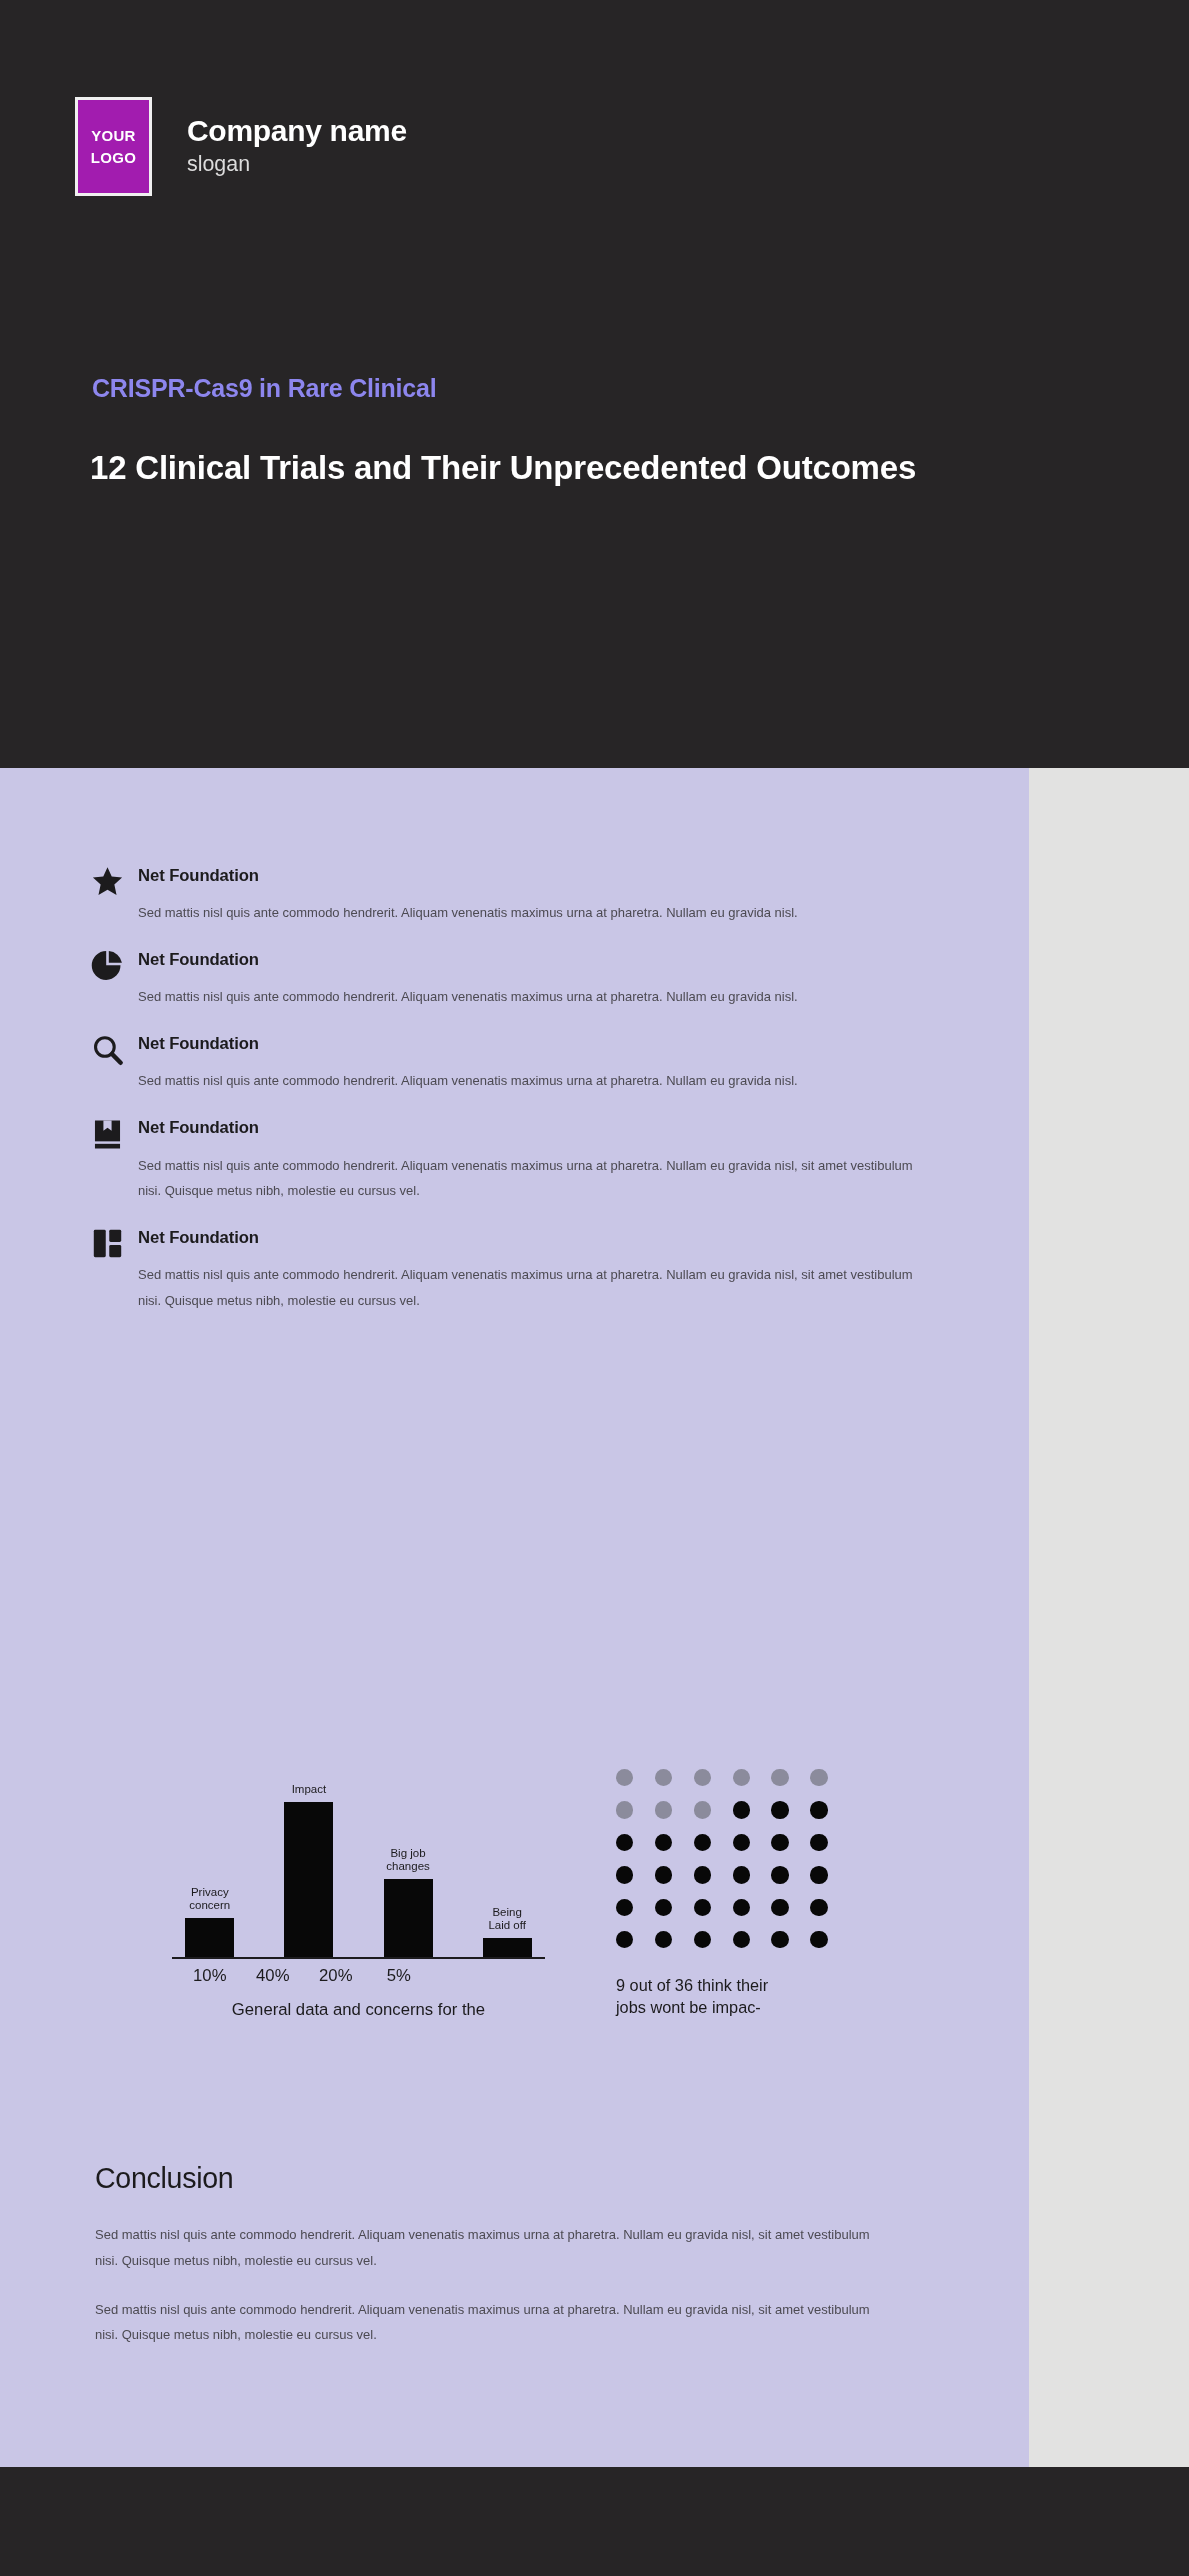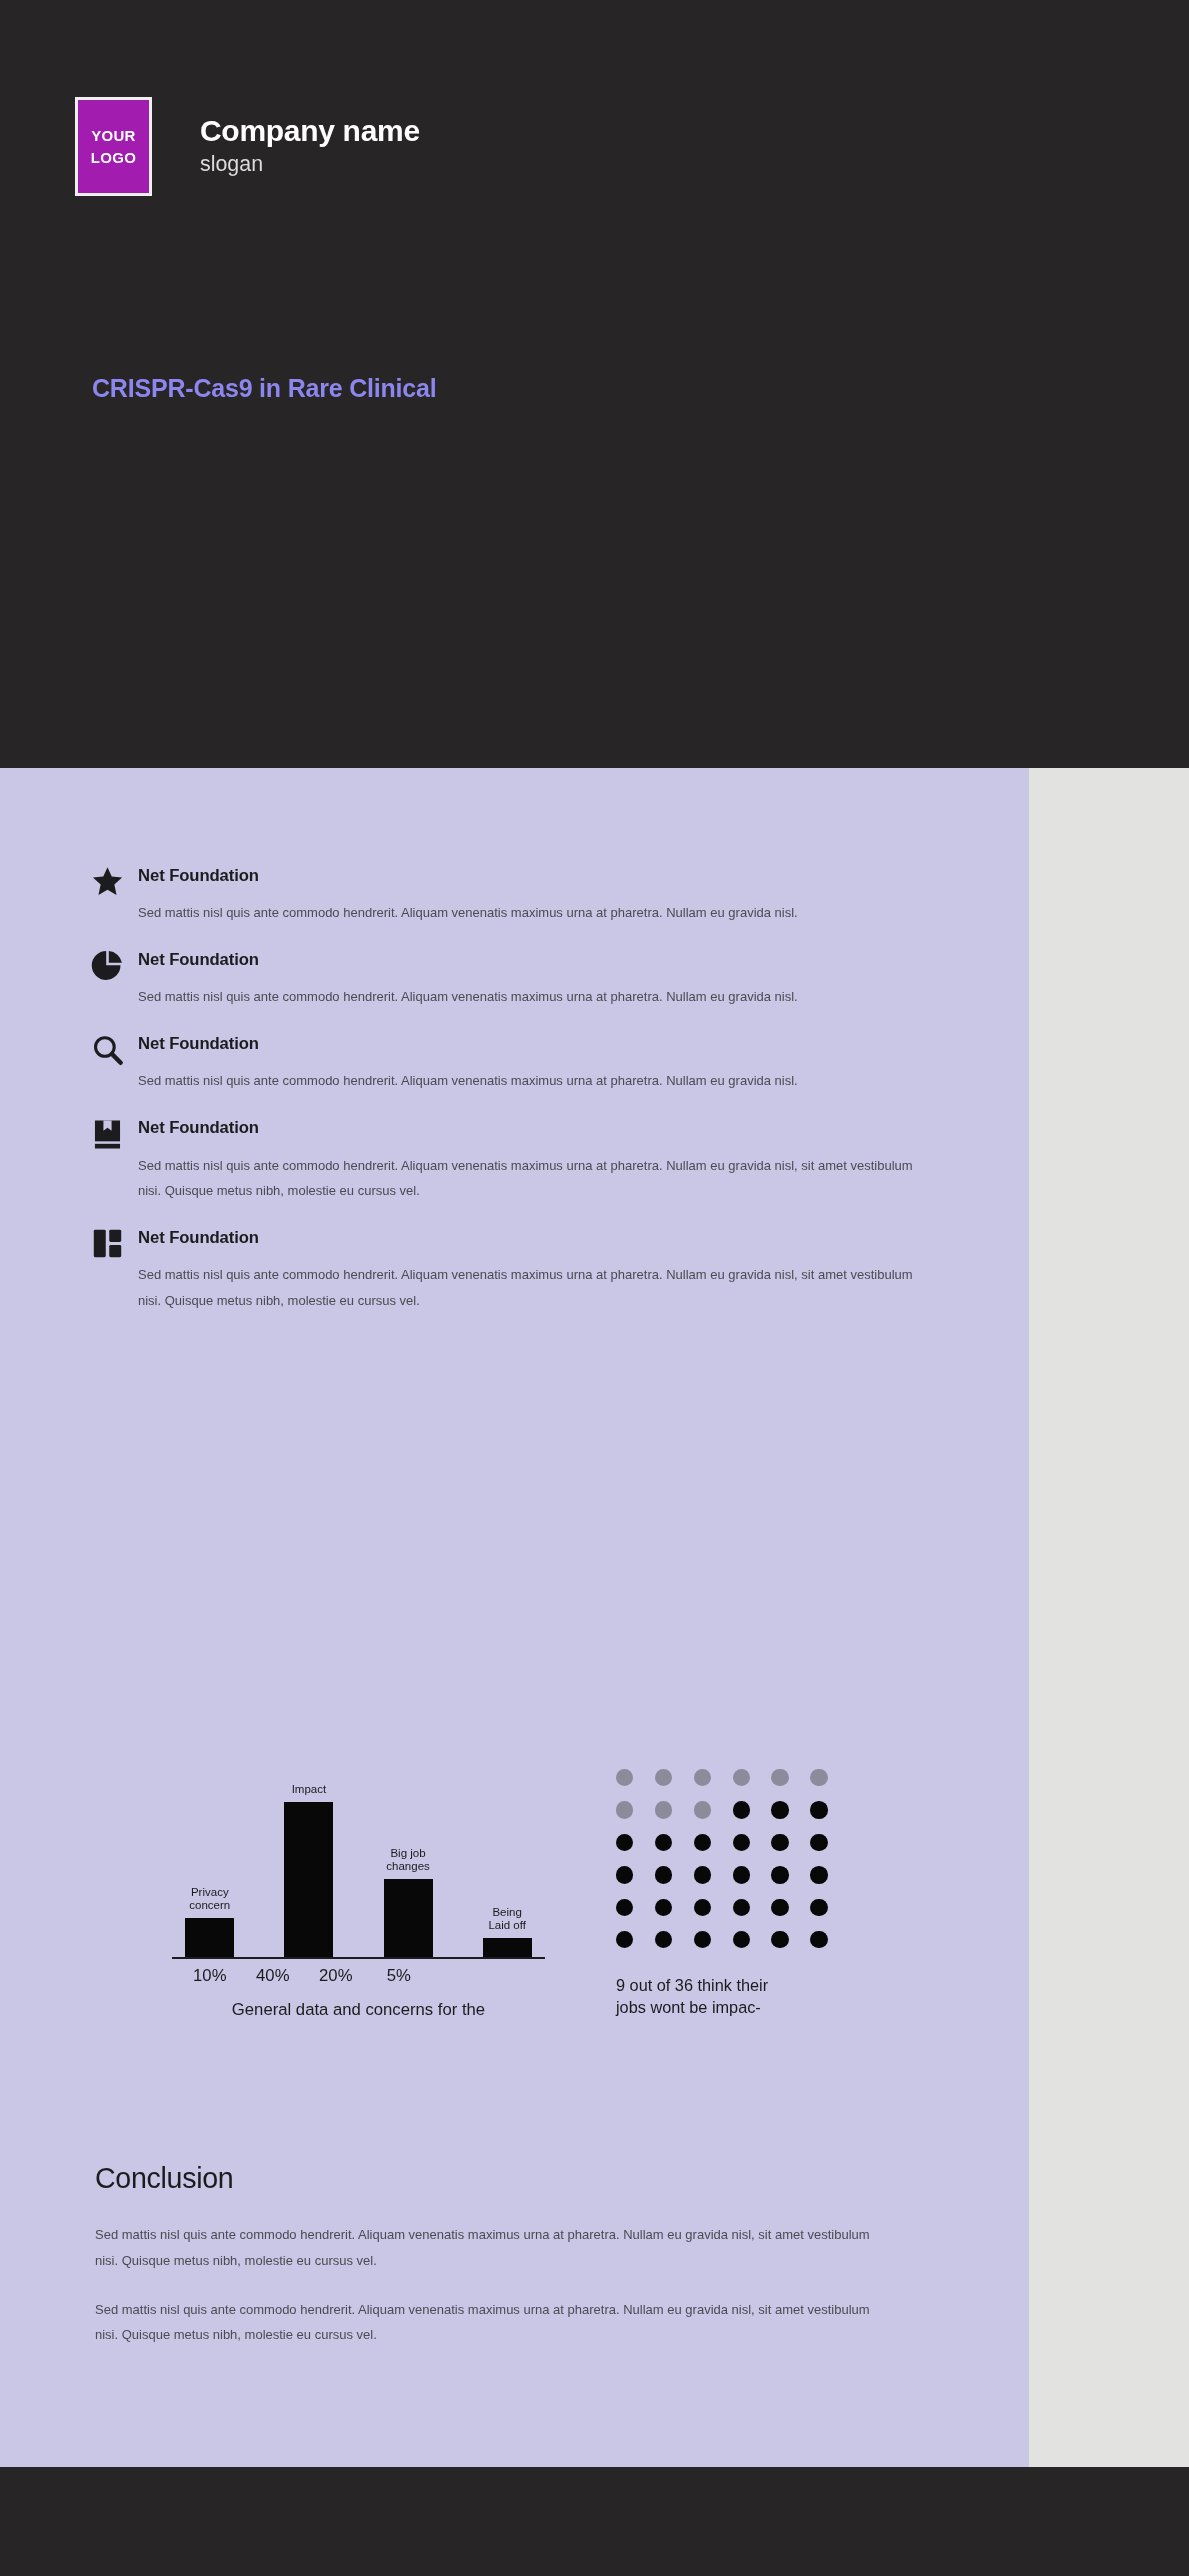--- a/index.html
+++ b/index.html
@@ -48,21 +48,21 @@
   }
   .logo-line {
     color: #ffffff;
     font-size: 15px;
     font-weight: 700;
     letter-spacing: 0.3px;
     line-height: 1;
   }
 
   .brand-text {
-    margin-left: 48px;
+    margin-left: 35px;
     display: flex;
     flex-direction: column;
     justify-content: center;
   }
   .company-name {
     color: #ffffff;
     font-size: 30px;
     font-weight: 700;
     letter-spacing: -0.3px;
     line-height: 1.15;
@@ -299,20 +299,21 @@
         <span class="logo-line">YOUR</span>
         <span class="logo-line">LOGO</span>
       </div>
       <div class="brand-text">
         <div class="company-name">Company name</div>
         <div class="slogan">slogan</div>
       </div>
     </div>
 
     <div class="eyebrow">CRISPR-Cas9 in Rare Clinical</div>
+    <h1 class="headline">12 Clinical Trials and Their Unprecedented Outcomes</h1>
   </div>
 
   <div class="body-panel"></div>
   <div class="side-panel"></div>
 
   <div class="feature-list">
 
     <div class="feature-item">
       <span class="feature-icon">
         <svg width="35" height="35" viewBox="0 0 24 24">

